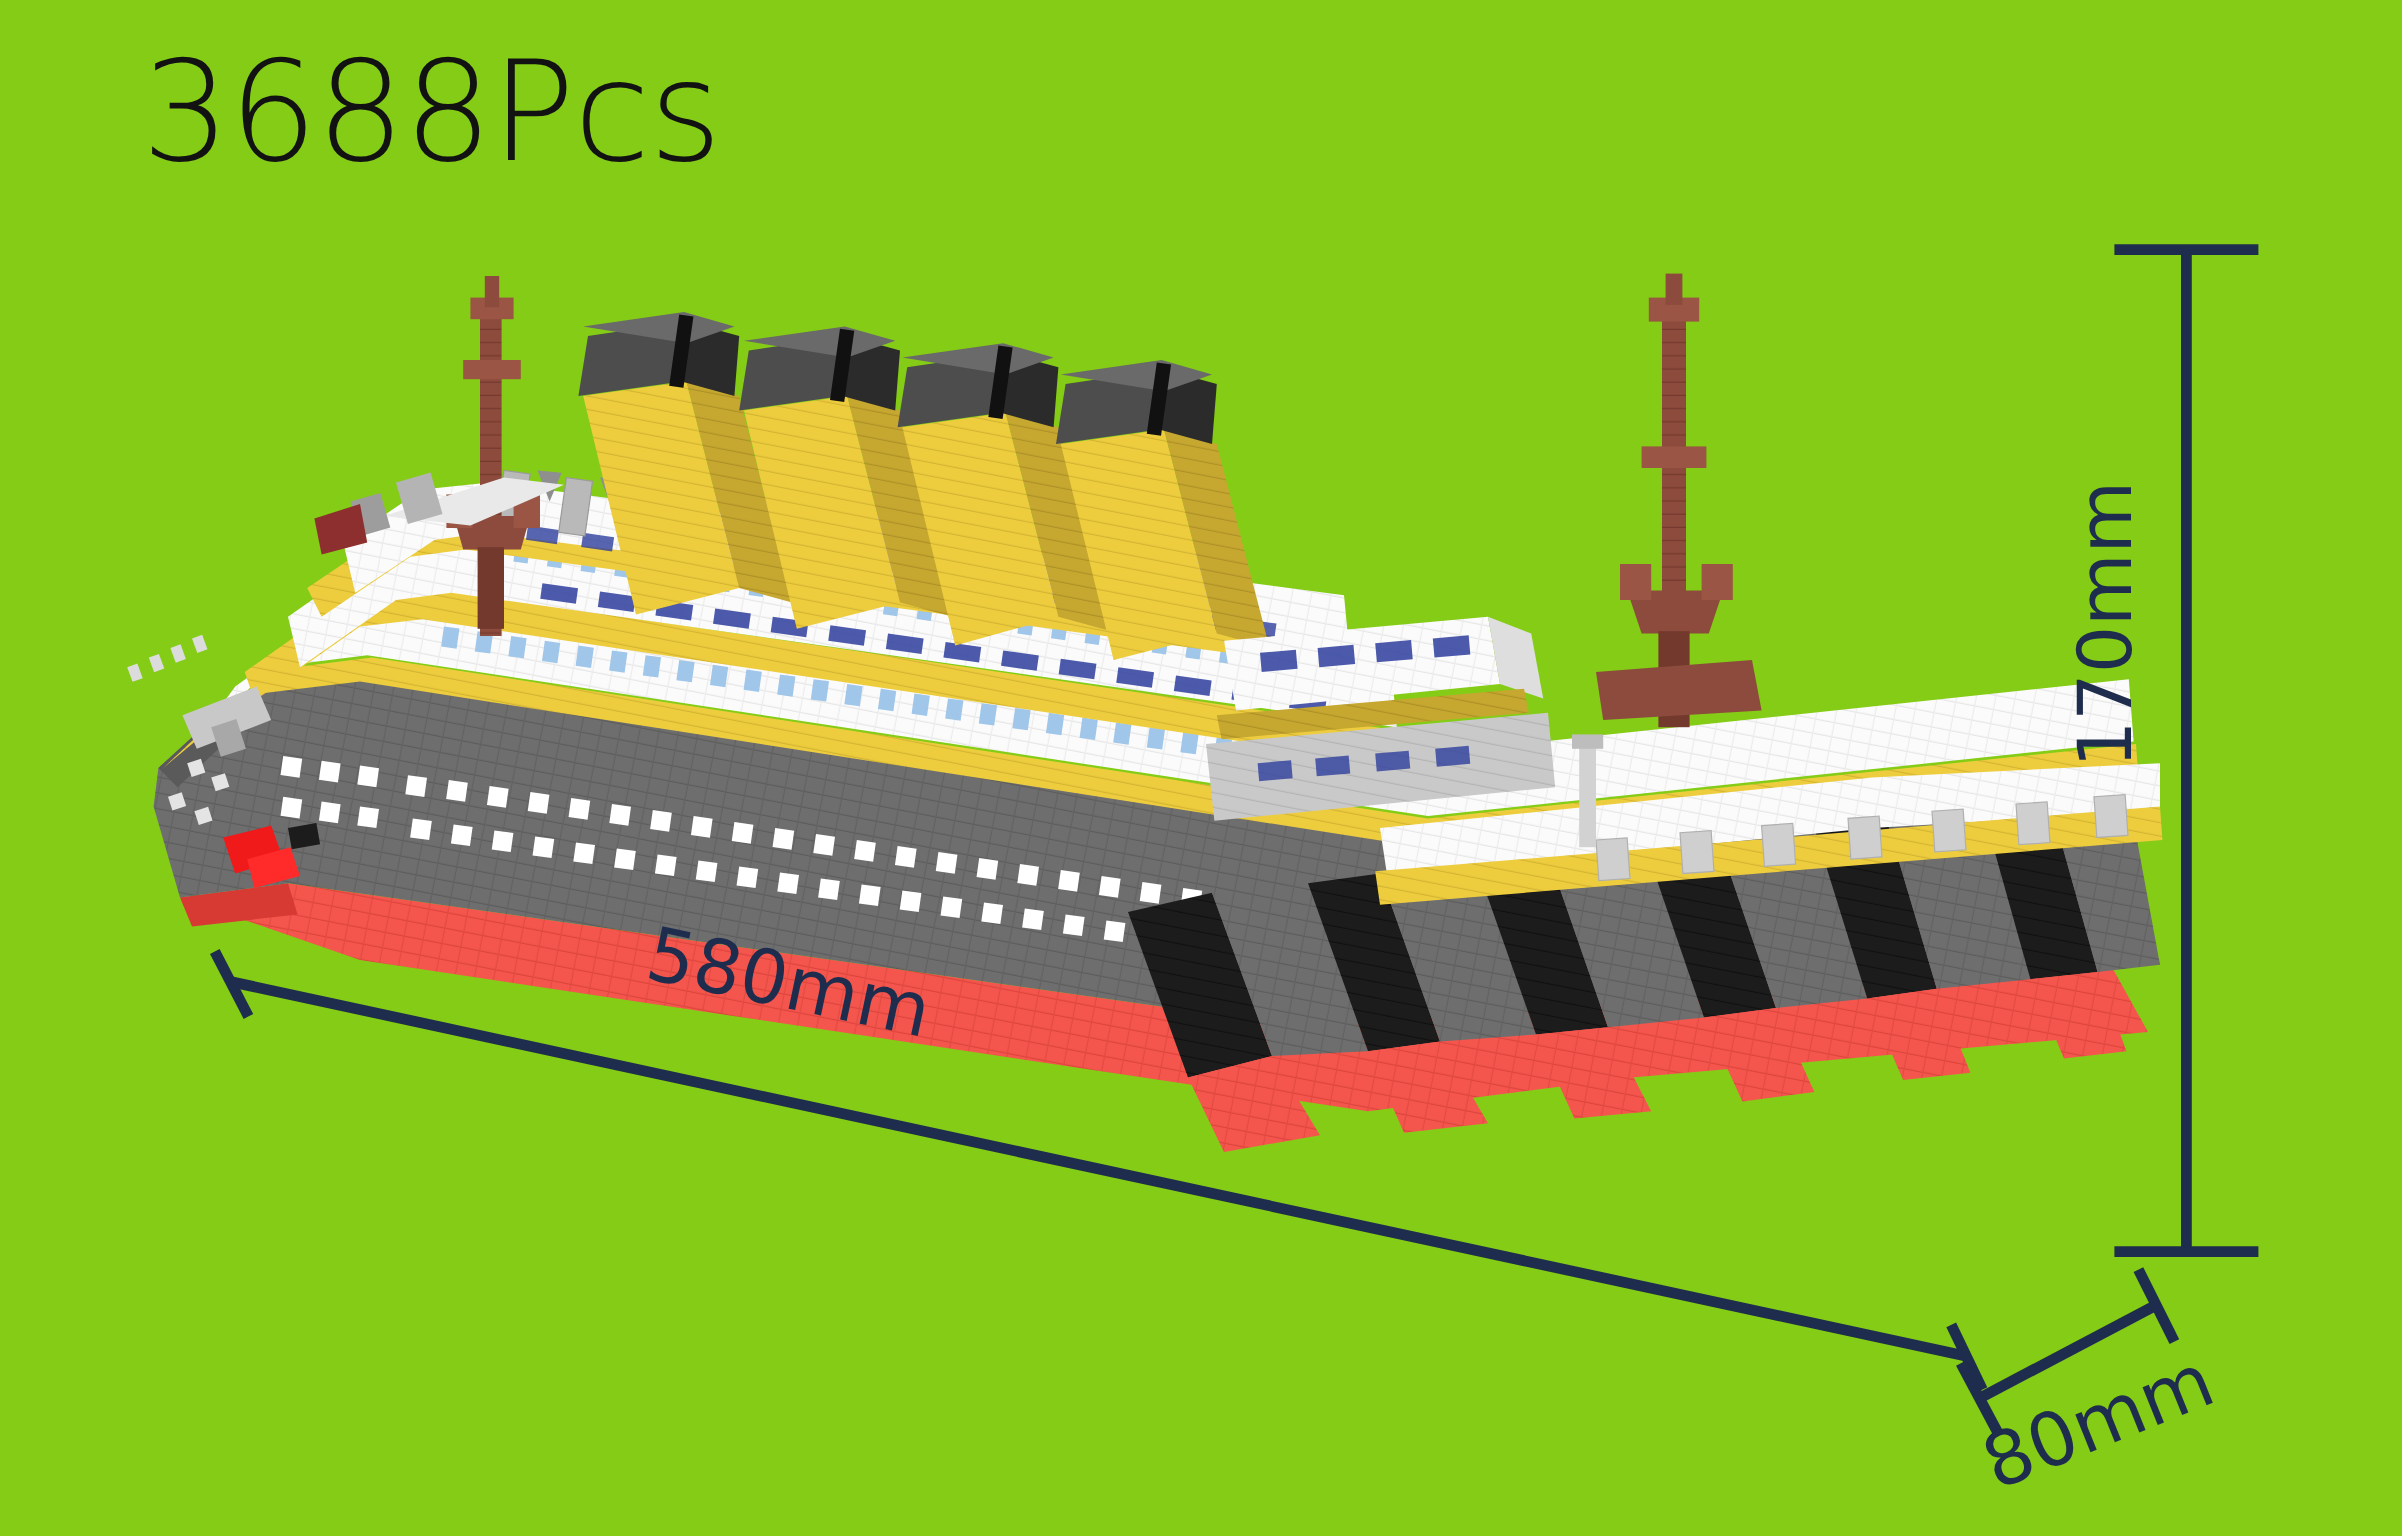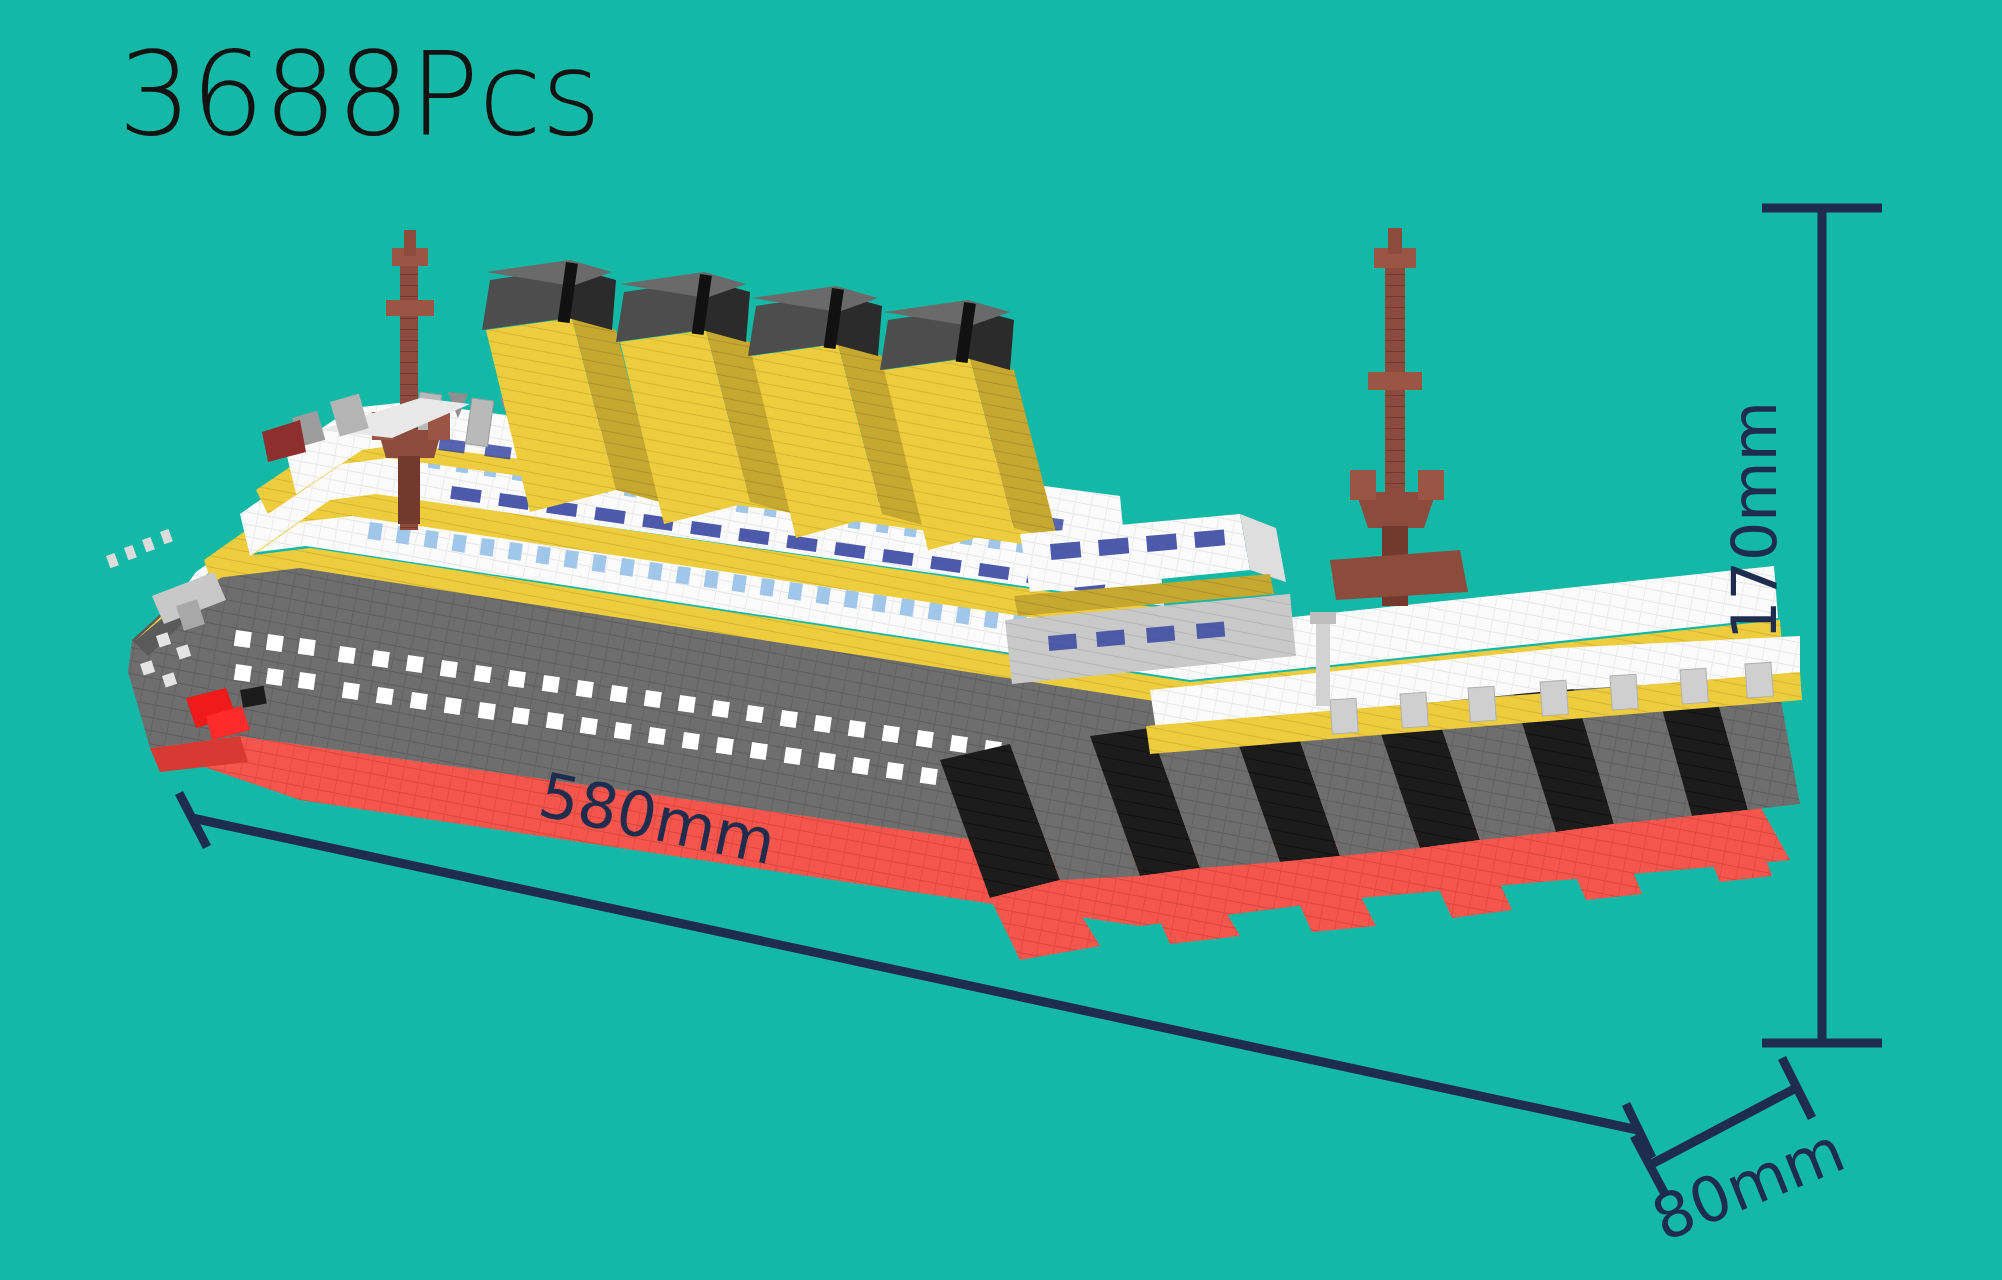--- a/index.html
+++ b/index.html
@@ -1,20 +1,20 @@
 <!DOCTYPE html>
 <html><head>
 <meta charset="utf-8">
 <title>Product Dimension Image</title>
 <style>
   html,body{margin:0;padding:0;background:#ffffff;}
   body{width:2002px;height:1280px;overflow:hidden;position:relative;
        font-family:"Liberation Sans","DejaVu Sans",sans-serif;}
 
-  #stage{position:absolute;inset:0;width:2002px;height:1280px;background:#14b8a6;overflow:hidden;}
+  #stage{position:absolute;inset:0;width:2002px;height:1280px;background:#84cc16;overflow:hidden;}
 
   
   #title{position:absolute;left:118px;top:36px;font-size:116px;line-height:1;
          letter-spacing:-1px;color:#121212;font-weight:300;white-space:nowrap;
          font-family:"DejaVu Sans","Liberation Sans",sans-serif;}
 
   
   #dims{position:absolute;inset:0;pointer-events:none;}
   .dimlabel{position:absolute;color:#1e2d4d;font-size:62px;font-weight:400;
             white-space:nowrap;letter-spacing:0px;

